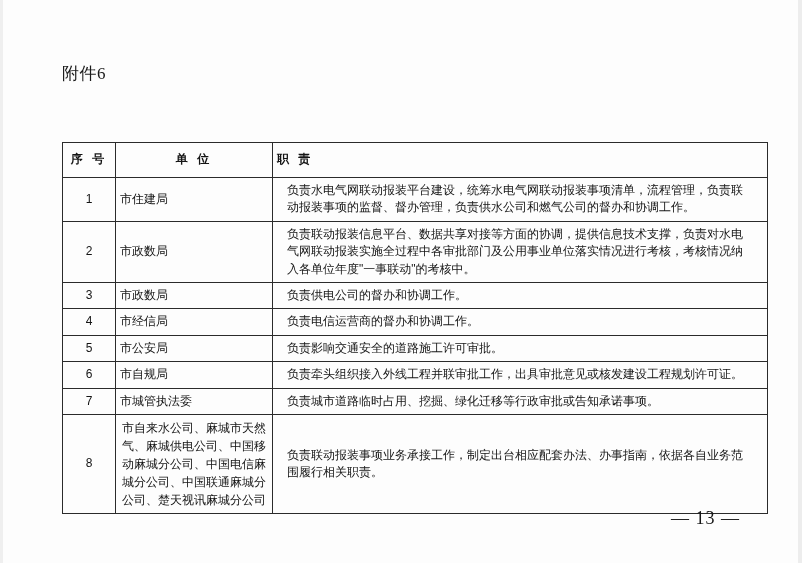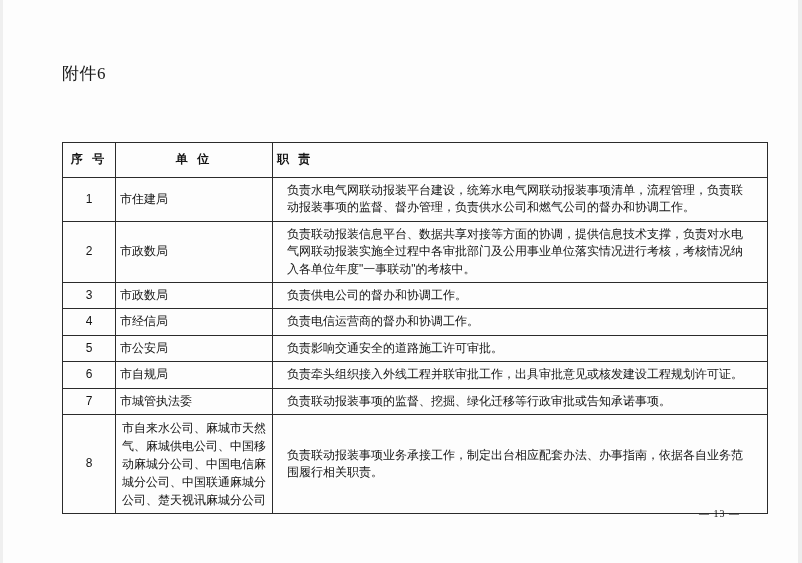--- a/index.html
+++ b/index.html
@@ -83,21 +83,21 @@
     padding: 4px 5px;
   }
   tbody td.duty-cell {
     text-align: left;
     padding: 4px 14px;
   }
   .page-number {
     position: absolute;
     right: 62px;
     top: 508px;
-    font-size: 10px;
+    font-size: 18px;
     letter-spacing: 1px;
     font-family: "Liberation Serif", serif;
     color: #151515;
   }
   .scan-edge-left {
     position: absolute;
     left: 0; top: 0; width: 3px; height: 563px;
     background: #efefef;
   }
   .scan-edge-right {
@@ -153,21 +153,21 @@
           <td class="col-duty duty-cell">负责影响交通安全的道路施工许可审批。</td>
         </tr>
         <tr>
           <td class="col-no no-cell">6</td>
           <td class="col-unit unit-cell">市自规局</td>
           <td class="col-duty duty-cell">负责牵头组织接入外线工程并联审批工作，出具审批意见或核发建设工程规划许可证。</td>
         </tr>
         <tr>
           <td class="col-no no-cell">7</td>
           <td class="col-unit unit-cell">市城管执法委</td>
-          <td class="col-duty duty-cell">负责联动报装事项的监督、挖掘、绿化迁移等行政审批或告知承诺事项。</td>
+          <td class="col-duty duty-cell">负责城市道路临时占用、挖掘、绿化迁移等行政审批或告知承诺事项。</td>
         </tr>
         <tr>
           <td class="col-no no-cell">8</td>
           <td class="col-unit unit-cell multi">市自来水公司、麻城市天然气、麻城供电公司、中国移动麻城分公司、中国电信麻城分公司、中国联通麻城分公司、楚天视讯麻城分公司</td>
           <td class="col-duty duty-cell">负责联动报装事项业务承接工作，制定出台相应配套办法、办事指南，依据各自业务范围履行相关职责。</td>
         </tr>
       </tbody>
     </table>
   </div>
 

